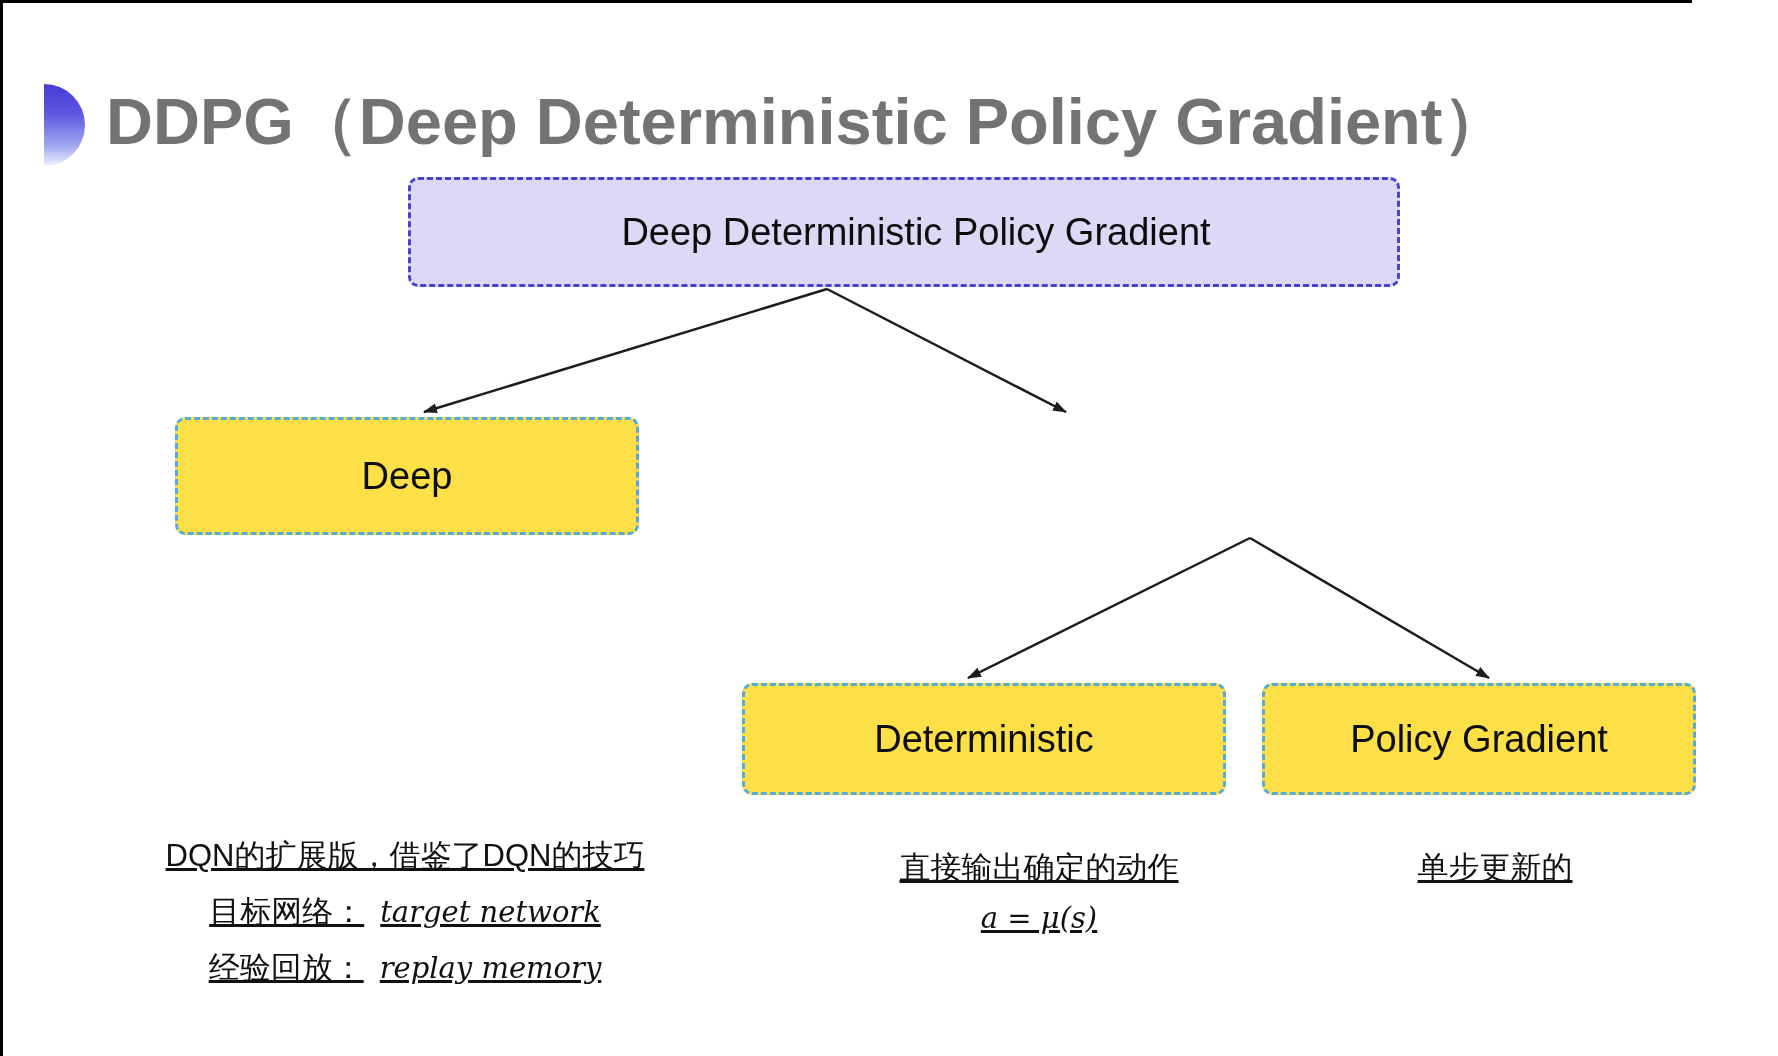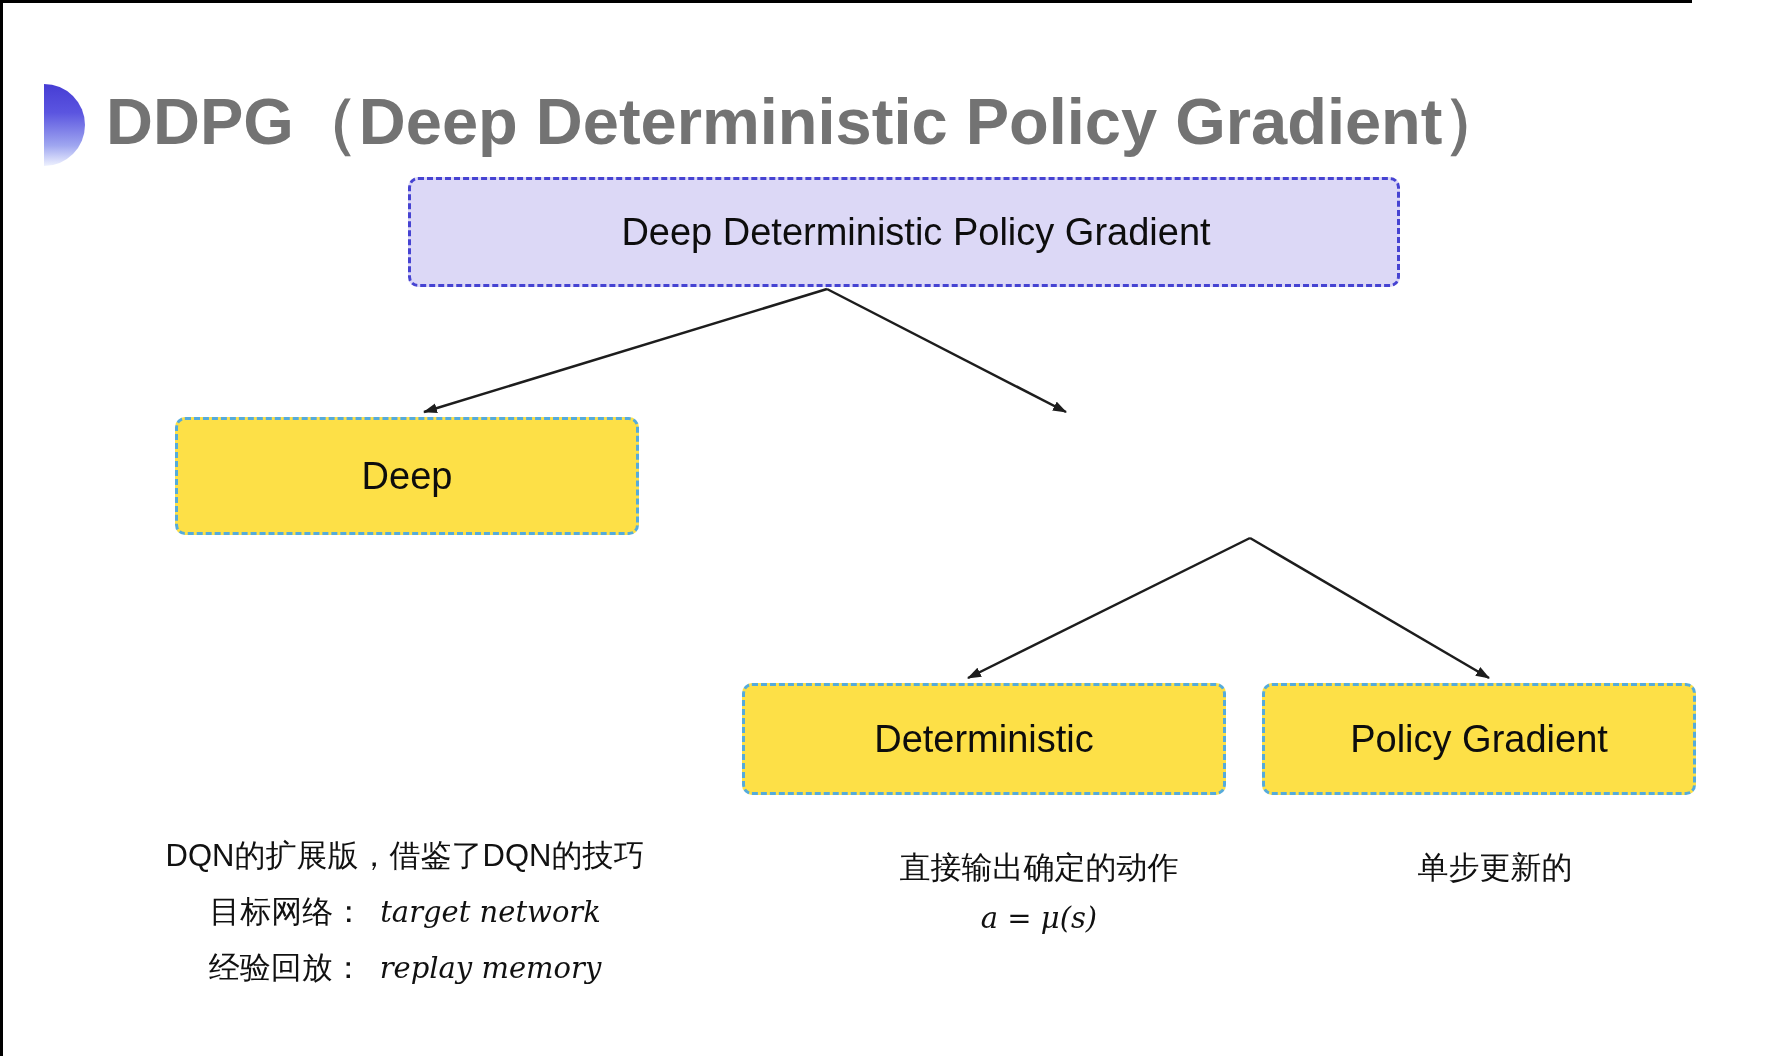--- a/index.html
+++ b/index.html
@@ -42,21 +42,21 @@
 
   #node-root { left: 408px; top: 177px; width: 992px; height: 110px; }
   #node-deep { left: 175px; top: 417px; width: 464px; height: 118px; }
   #node-dpg  { left: 840px; top: 417px; width: 820px; height: 118px; }
   #node-det  { left: 713px; top: 683px; width: 484px; height: 112px; margin-left: 29px; }
   #node-pg   { left: 1262px; top: 683px; width: 434px; height: 112px; }
 
   #edges { position: absolute; left: 0; top: 0; width: 1778px; height: 1056px; pointer-events: none; }
 
   
-  .ann { position: absolute; text-align: center; color: #111111; font-size: 31px; }
+  .ann { position: absolute; text-align: center; color: #111111; font-size: 31px; text-decoration: underline; }
   .ann .row { line-height: 56px; white-space: nowrap; }
   .serif-it {
     font-family: "DejaVu Serif", "Liberation Serif", serif;
     font-style: italic;
     font-size: 29px;
   }
   .gap { margin-left: 16px; }
   #ann-deep { left: 120px; top: 828px; width: 570px; }
   #ann-det  { left: 839px; top: 843px; width: 400px; }
   #ann-det .row { line-height: 50px; }

